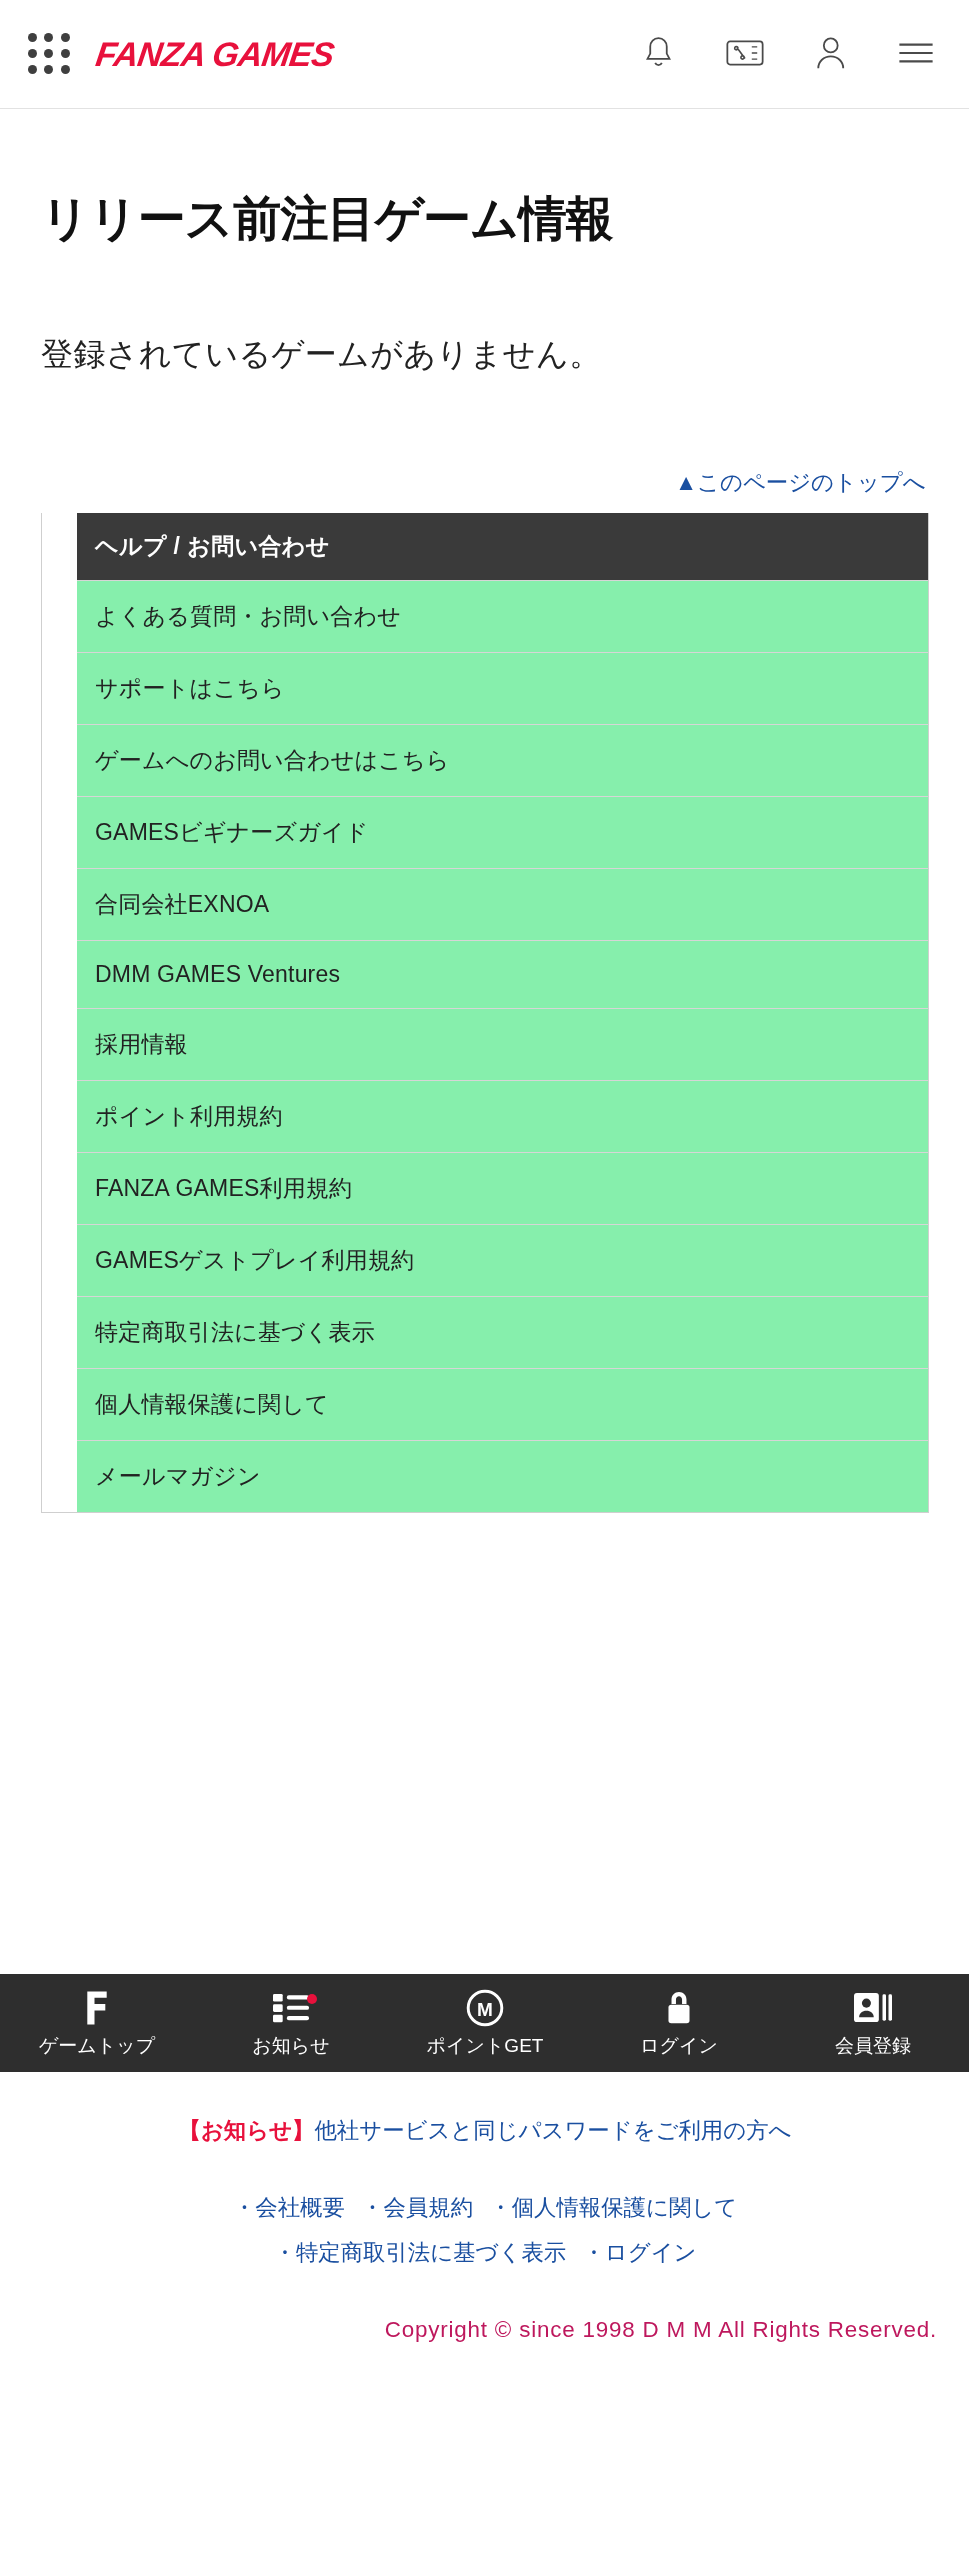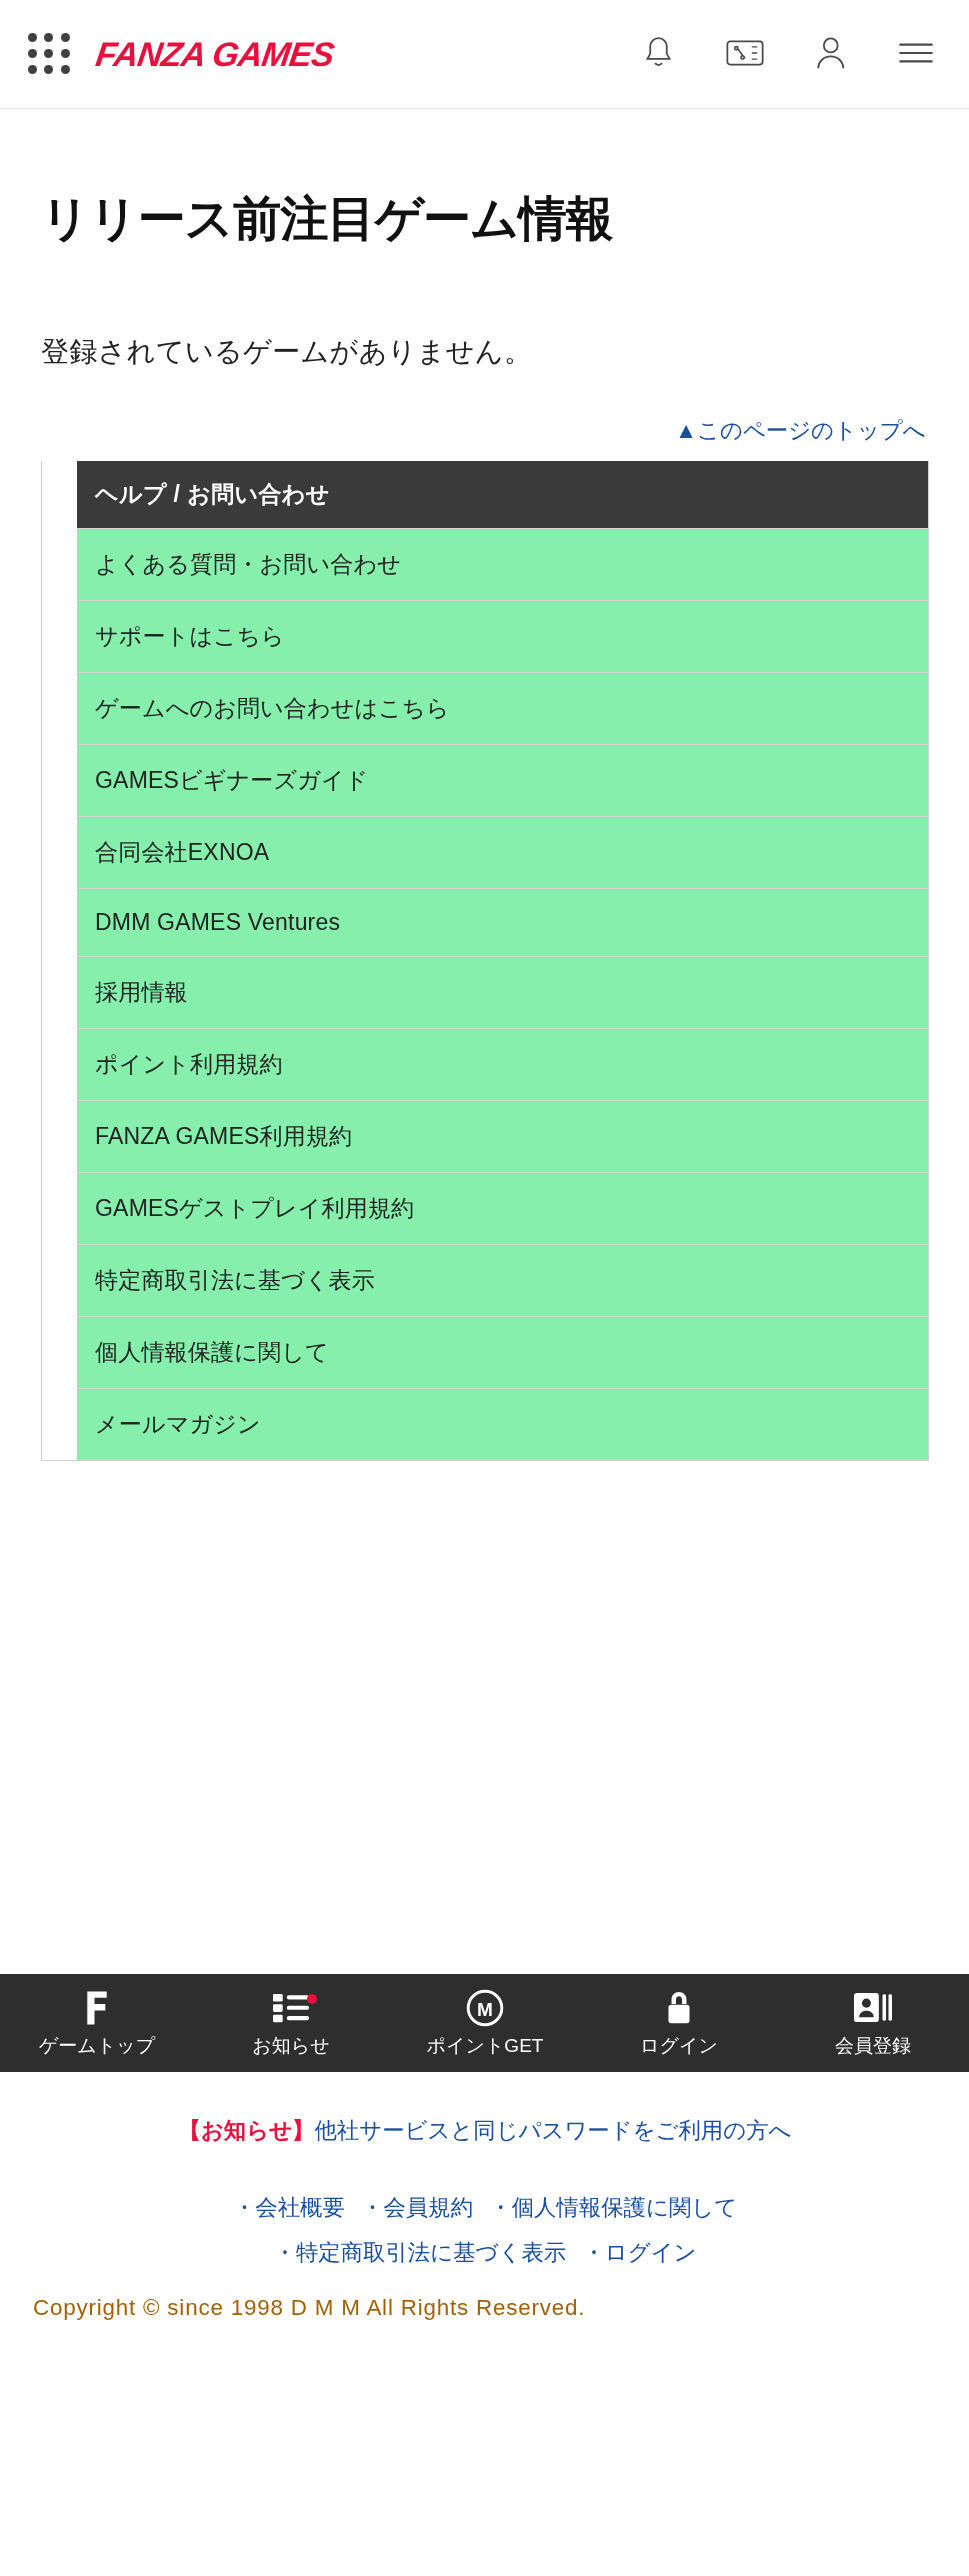--- a/index.html
+++ b/index.html
@@ -62,26 +62,26 @@
   .page-title {
     font-size: 48px;
     font-weight: 800;
     color: #111;
     letter-spacing: -0.8px;
     margin-top: 81px;
     line-height: 1.2;
   }
   .empty-msg {
     margin-top: 85px;
-    font-size: 28px;
+    font-size: 32px;
     color: #222;
     letter-spacing: 0.4px;
   }
   .page-top-link {
-    margin-top: 44px;
+    margin-top: 90px;
     text-align: right;
     font-size: 22.4px;
     color: #1a4fa0;
     padding-right: 3.3px;
   }
   .page-top-link a { color: #1a4fa0; text-decoration: none; }
 
   
   .help-box {
     margin-top: 15.7px;
@@ -162,24 +162,24 @@
   .notice .tag { color: #e8113c; font-weight: 700; }
   .footer-links {
     text-align: center;
     margin-top: 40px;
     font-size: 22.4px;
     color: #1a4fa0;
     line-height: 2.0;
   }
   .footer-links span { white-space: nowrap; margin: 0 5px; }
   .copyright {
-    text-align: left;
-    margin-top: 19px;
+    text-align: right;
+    margin-top: 41px;
     font-size: 22.4px;
-    color: #a16207;
+    color: #be185d;
     letter-spacing: 0.8px;
   }
 </style>
 </head>
 <body>
 
 <div class="header">
   <div class="grid-icon">
     <i></i>
       <i></i>

